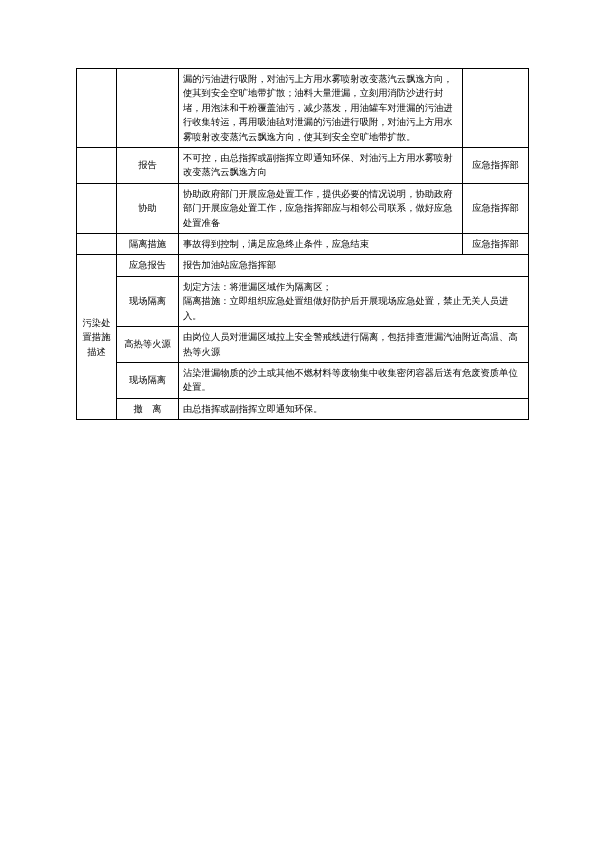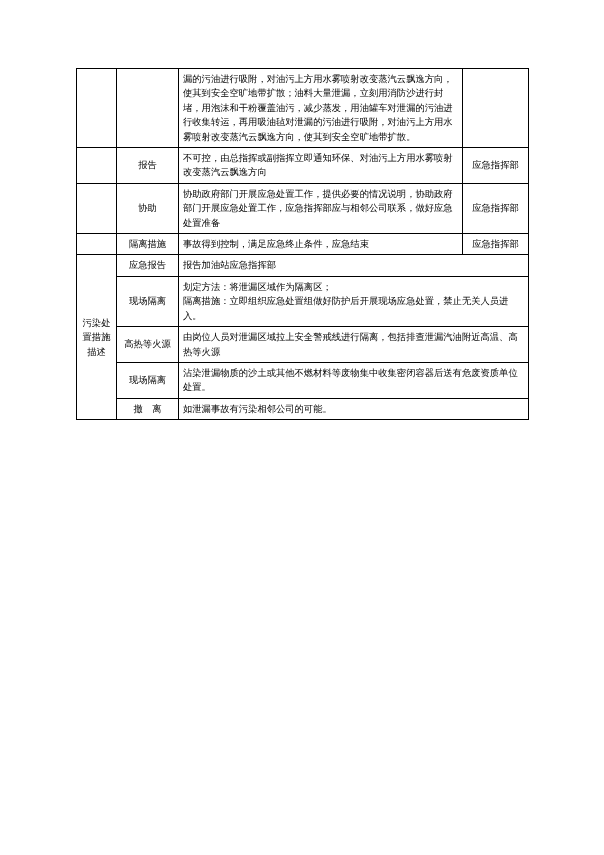--- a/index.html
+++ b/index.html
@@ -117,19 +117,19 @@
         <td class="body-cell just" colspan="2">由岗位人员对泄漏区域拉上安全警戒线进行隔离，包括排查泄漏汽油附近高温、高热等火源</td>
       </tr>
 
       <tr>
         <td class="label-cell">现场隔离</td>
         <td class="body-cell just" colspan="2">沾染泄漏物质的沙土或其他不燃材料等废物集中收集密闭容器后送有危废资质单位处置。</td>
       </tr>
 
       <tr>
         <td class="label-cell">撤　离</td>
-        <td class="body-cell just" colspan="2">如泄漏事故有污染相邻公司的可能。</td>
+        <td class="body-cell just" colspan="2">由总指挥或副指挥立即通知环保。</td>
       </tr>
 
     </tbody>
   </table>
 
 </div>
 
 </body></html>

